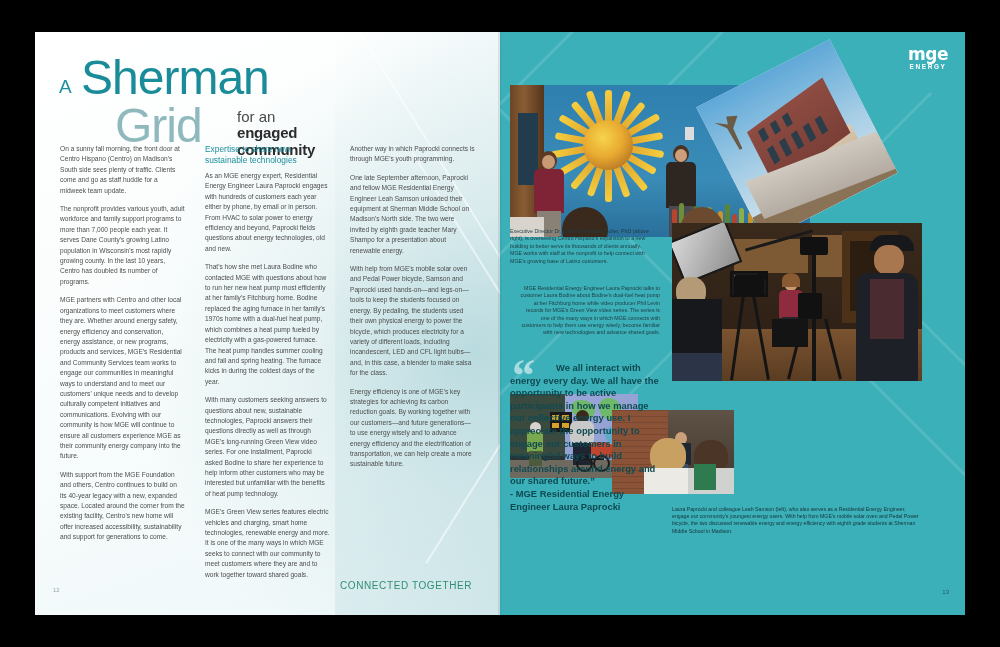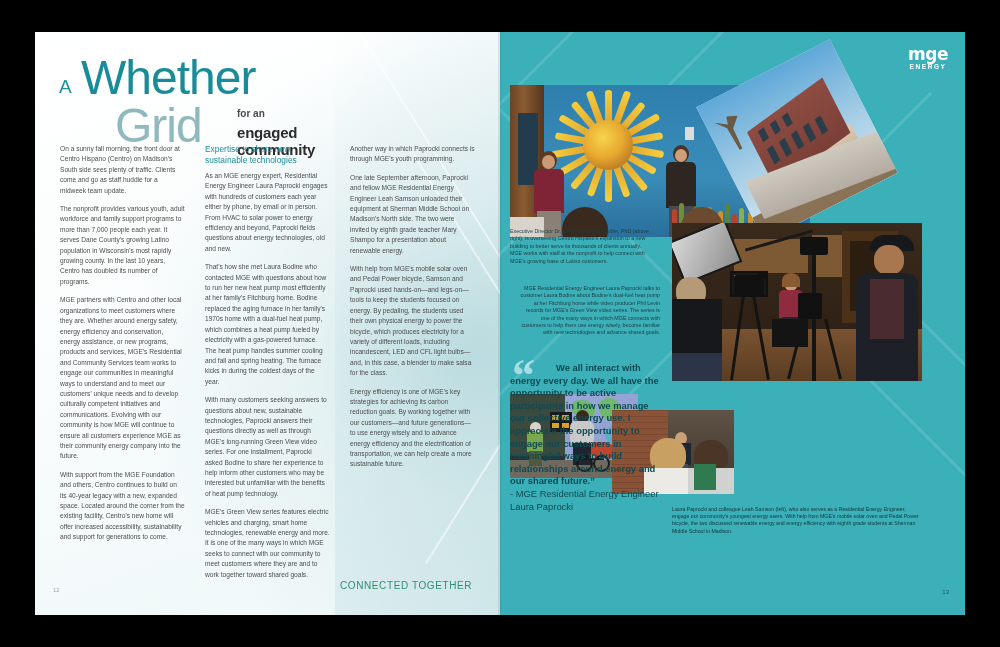--- a/index.html
+++ b/index.html
@@ -56,21 +56,21 @@
   }
   .hl-row2 { position: relative; height: 44px; margin-top: 2px; }
   .hl-grid {
     position: absolute; left: 56px; top: 0;
     font-size: 48px; line-height: 48px;
     color: #8fb9bd; font-weight: 400;
     letter-spacing: -1px;
   }
   .hl-foran {
     position: absolute; left: 178px; top: 6px;
-    font-size: 10px; color: #4a4a4a; font-weight: 700;
+    font-size: 15px; color: #4a4a4a; font-weight: 400;
   }
   .hl-engaged {
     position: absolute; left: 178px; top: 22px;
     font-size: 15px; color: #2b2b2b; font-weight: bold;
     letter-spacing: -0.2px;
   }
 
   
   #columns {
     position: absolute;
@@ -303,21 +303,21 @@
     font-weight: bold;
   }
   .pq-text {
     position: relative;
     font-size: 9.4px; line-height: 12.6px;
     font-weight: bold; color: #0f4a52;
     text-indent: 46px;
   }
   .pq-attr {
     font-size: 9.4px; line-height: 12.6px;
-    font-weight: normal; color: #0f4a52;
+    font-weight: bold; color: #0f4a52;
   }
   #page-num-right {
     position: absolute; right: 16px; bottom: 20px;
     font-size: 6px; color: #1c5a62;
   }
 
   
   #gutter {
     position: absolute; left: 463px; top: 0;
     width: 4px; height: 583px;
@@ -333,21 +333,21 @@
   <div id="left-page">
 
     <div class="lp-shade" style="left:300px; top:0; width:165px; height:583px;"></div>
     <div class="lp-stripe" style="left:250px; top:120px; width:300px; height:2px; transform:rotate(58deg);"></div>
     <div class="lp-stripe" style="left:300px; top:260px; width:330px; height:2px; transform:rotate(58deg);"></div>
     <div class="lp-stripe" style="left:330px; top:420px; width:260px; height:2px; transform:rotate(-58deg);"></div>
 
     <div id="headline">
       <div class="hl-row1">
         <span class="hl-a">A</span>
-        <span class="hl-modern">Whether</span>
+        <span class="hl-modern">Sherman</span>
       </div>
       <div class="hl-row2">
         <span class="hl-grid">Grid</span>
         <span class="hl-foran">for an</span>
         <span class="hl-engaged">engaged community</span>
       </div>
     </div>
 
     <div id="columns">
       <div class="col">

